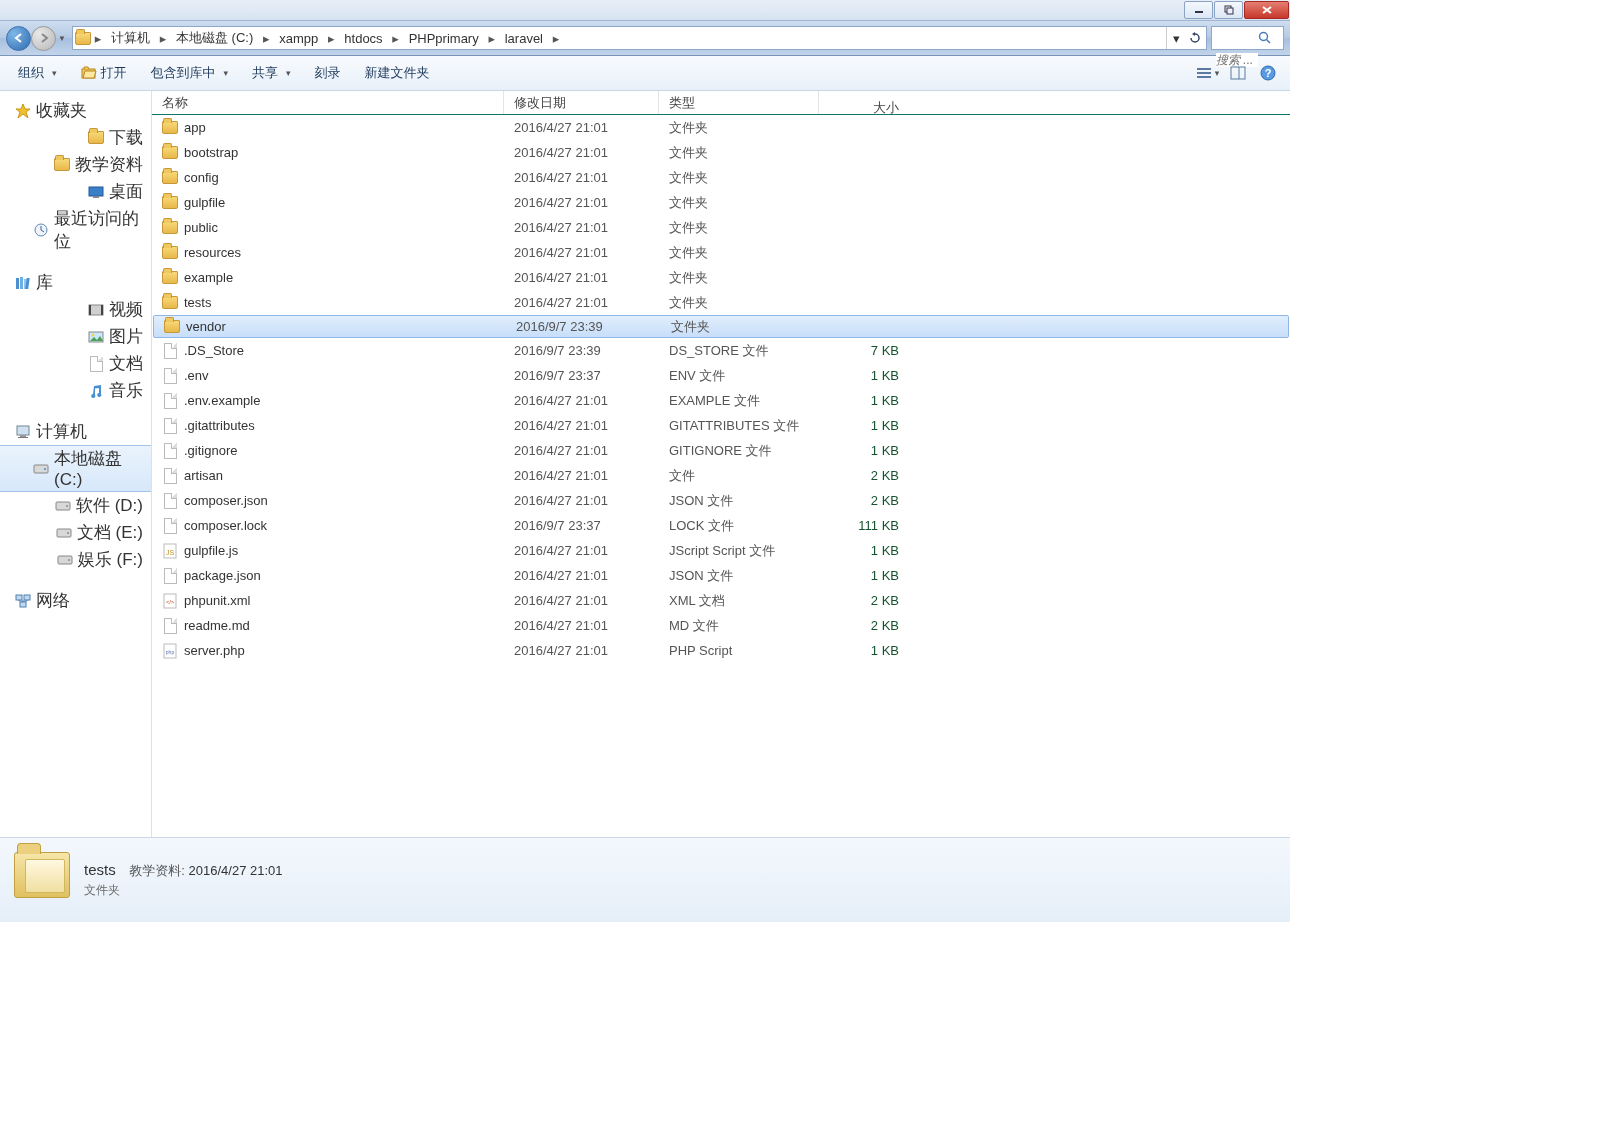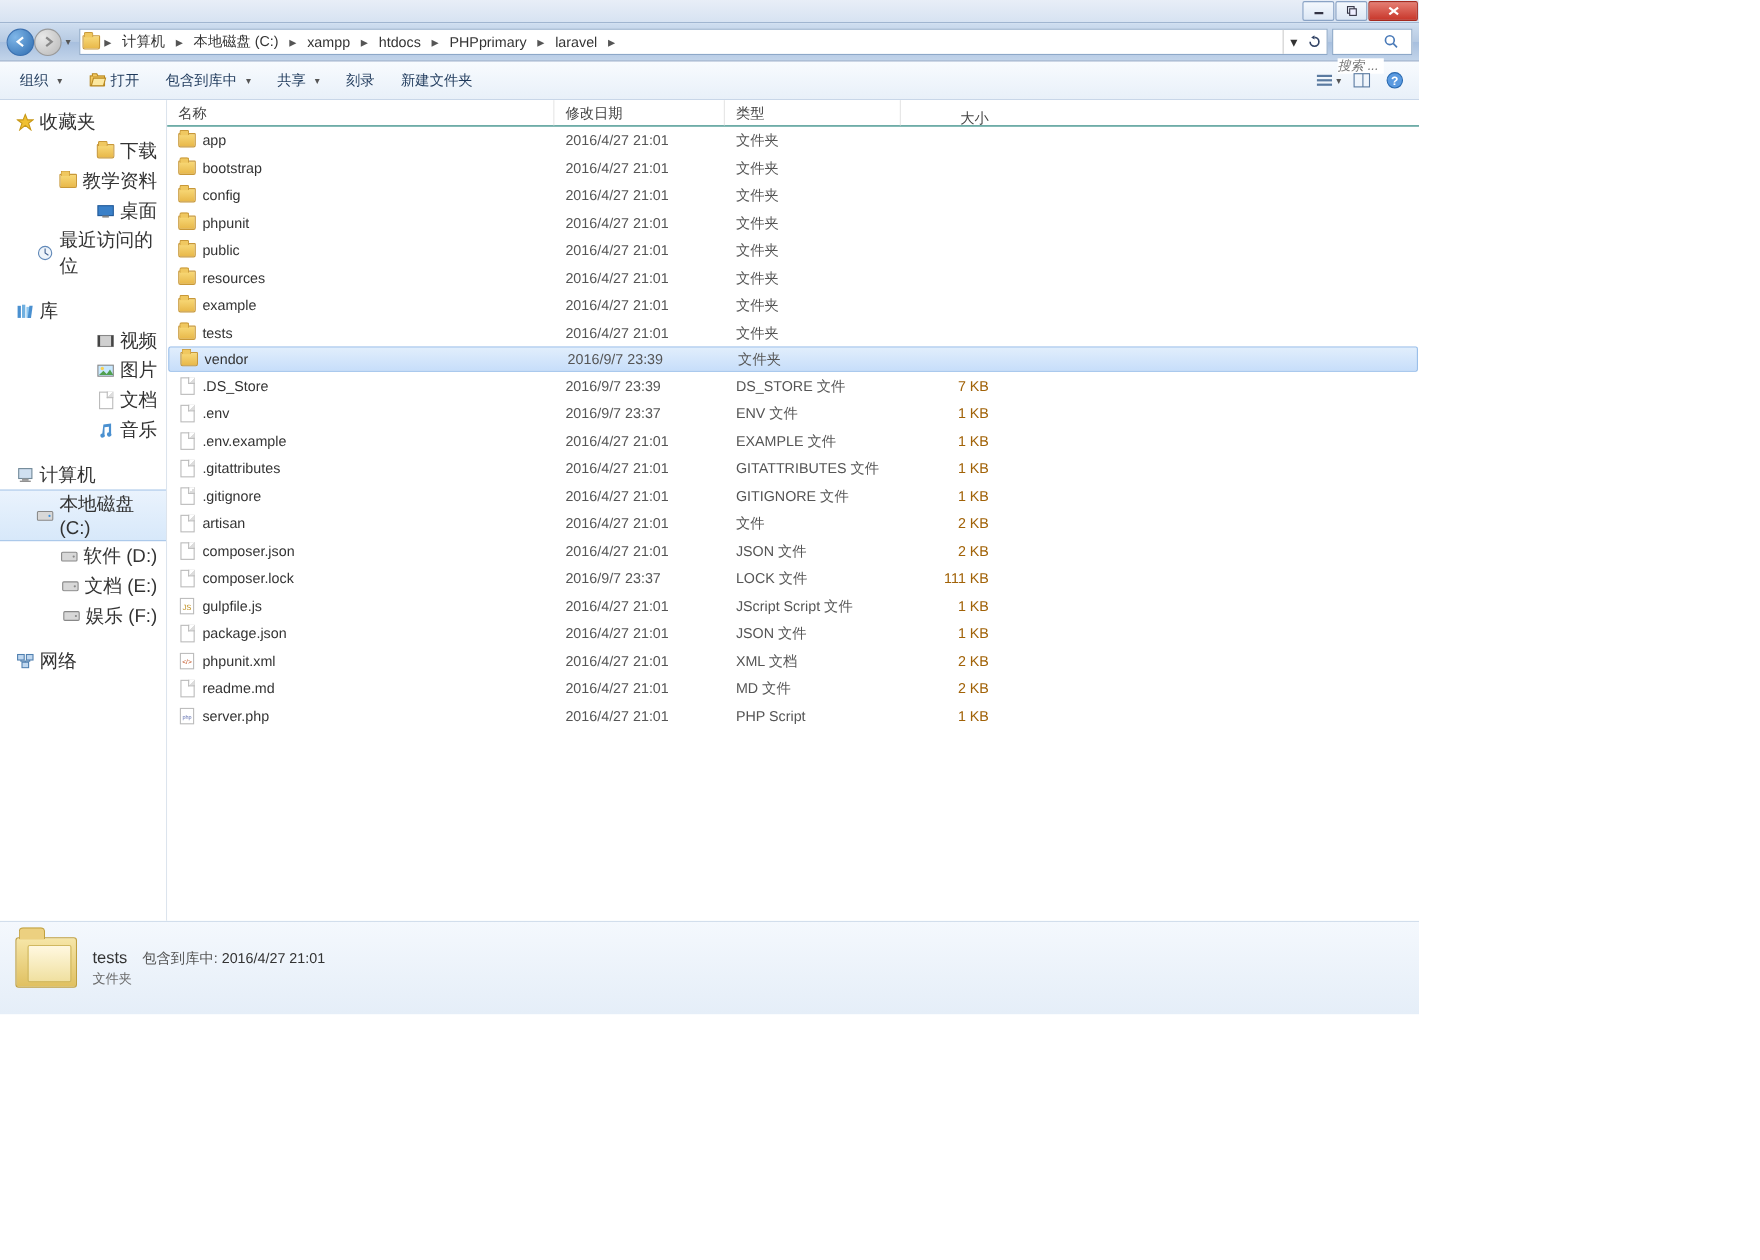--- a/index.html
+++ b/index.html
@@ -48,21 +48,21 @@
 .fl-col.date { width: 155px; }
 .fl-col.type { width: 160px; }
 .fl-col.size { width: 100px; justify-content: flex-end; padding-right: 20px; border-right: none; margin-top: 10px; }
 .fl-rows { }
 .fl-row { height: 25px; display: flex; align-items: center; font-size: 13px; color: #333; }
 .fl-row.selected { background: linear-gradient(to bottom, #e1eefc, #c7defa); border: 1px solid #8fb8e8; border-radius: 2px; margin: 0 1px; height: 23px; }
 .fl-cell { padding: 0 10px; display: flex; align-items: center; gap: 6px; }
 .fl-cell.name { width: 352px; }
 .fl-cell.date { width: 155px; color: #555; }
 .fl-cell.type { width: 160px; color: #555; }
-.fl-cell.size { width: 100px; justify-content: flex-end; color: #a16207; padding-right: 20px; }
+.fl-cell.size { width: 100px; justify-content: flex-end; color: #14532d; padding-right: 20px; }
 .file-icon { width: 16px; height: 16px; display: flex; align-items: center; justify-content: center; }
 
 
 .details { height: 85px; background: linear-gradient(to bottom, #f4f8fd, #e5eef8); border-top: 1px solid #c8d6e8; display: flex; align-items: center; padding: 8px 14px; gap: 14px; }
 .det-icon { width: 56px; height: 56px; }
 .det-text { font-size: 13px; }
 .det-name { font-size: 15px; color: #333; }
 .det-sub { color: #6a6a6a; font-size: 12px; margin-top: 2px; }
 .det-meta { color: #555; margin-left: 10px; }
 
@@ -383,21 +383,21 @@
           </div>
           <div class="fl-cell date">2016/4/27 21:01</div>
           <div class="fl-cell type">文件夹</div>
           <div class="fl-cell size"></div>
         </div>
         <div class="fl-row">
           <div class="fl-cell name">
             <span class="file-icon">
               <span class="folder-ico"></span>
             </span>
-            <span>phpunit</span>
+            <span>gulpfile</span>
           </div>
           <div class="fl-cell date">2016/4/27 21:01</div>
           <div class="fl-cell type">文件夹</div>
           <div class="fl-cell size"></div>
         </div>
         <div class="fl-row">
           <div class="fl-cell name">
             <span class="file-icon">
               <span class="folder-ico"></span>
             </span>
@@ -607,18 +607,18 @@
   </div>
 </div>
 
 <div class="details">
   <div class="det-icon">
       <div class="big-folder"></div>
     </div>
   <div class="det-text">
     <div>
       <span class="det-name">tests</span>
-      <span class="det-meta">包含到库中:</span>
+      <span class="det-meta">教学资料:</span>
       <span>2016/4/27 21:01</span>
     </div>
     <div class="det-sub">文件夹</div>
   </div>
 </div>
 
 </body></html>

